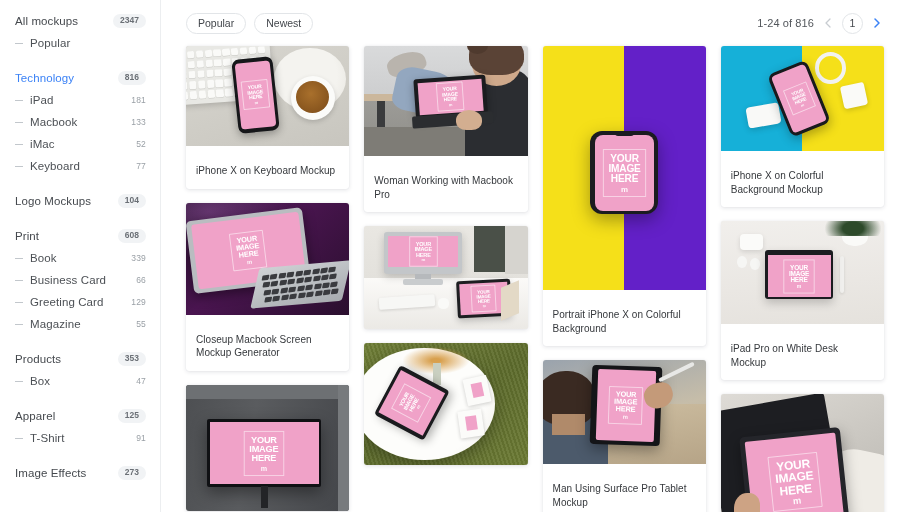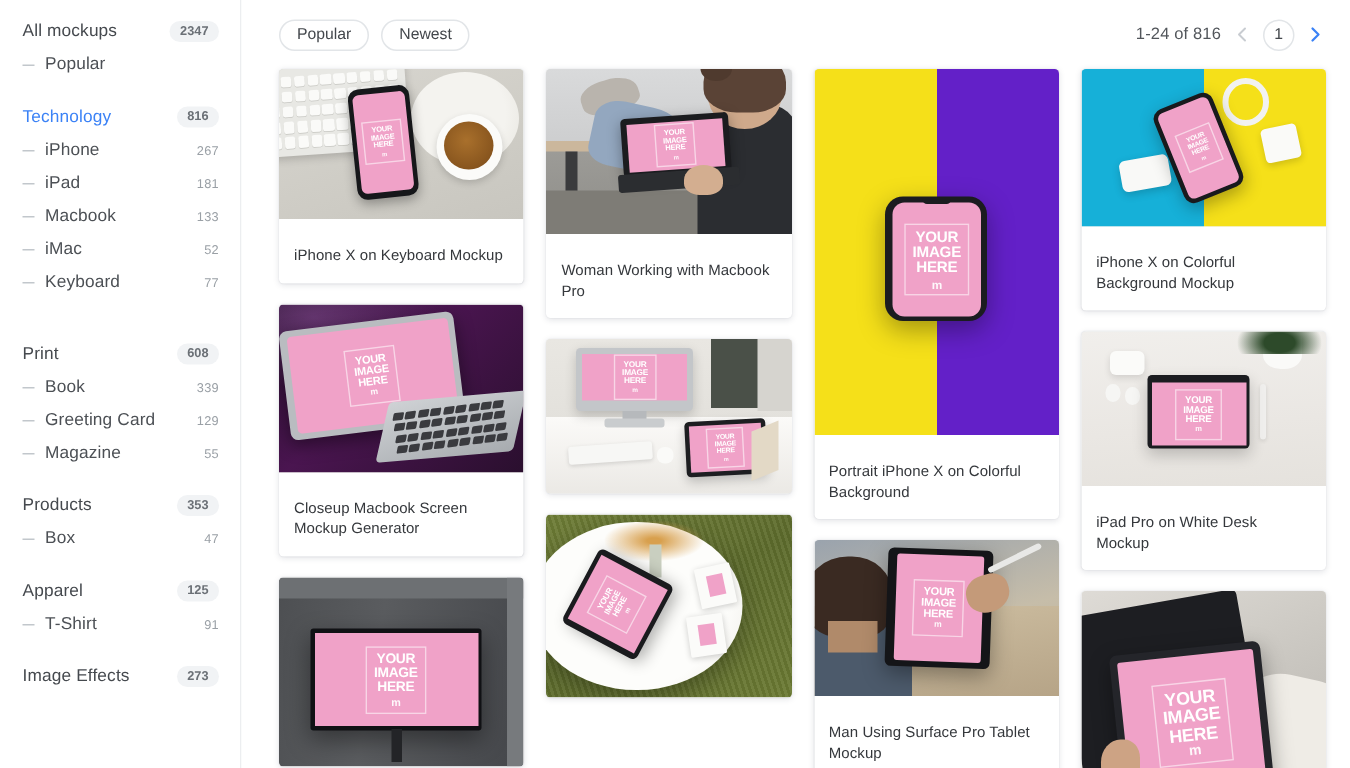--- a/index.html
+++ b/index.html
@@ -165,53 +165,57 @@
         <span class="dash"></span>
         <span class="nav-label">Popular</span>
       </div>
       <div class="grp-gap"></div>
       <div class="nav-row group active">
         <span class="nav-label">Technology</span>
         <span class="count-pill">816</span>
       </div>
       <div class="nav-row child">
         <span class="dash"></span>
-        <span class="nav-label">iPhone</span>
-        <span class="count-plain">267</span>
-      </div>
-      <div class="nav-row child">
-        <span class="dash"></span>
         <span class="nav-label">iPad</span>
         <span class="count-plain">181</span>
       </div>
       <div class="nav-row child">
         <span class="dash"></span>
         <span class="nav-label">Macbook</span>
         <span class="count-plain">133</span>
       </div>
       <div class="nav-row child">
         <span class="dash"></span>
         <span class="nav-label">iMac</span>
         <span class="count-plain">52</span>
       </div>
       <div class="nav-row child">
         <span class="dash"></span>
         <span class="nav-label">Keyboard</span>
         <span class="count-plain">77</span>
       </div>
       <div class="grp-gap"></div>
+      <div class="nav-row group">
+        <span class="nav-label">Logo Mockups</span>
+        <span class="count-pill">104</span>
+      </div>
       <div class="grp-gap"></div>
       <div class="nav-row group">
         <span class="nav-label">Print</span>
         <span class="count-pill">608</span>
       </div>
       <div class="nav-row child">
         <span class="dash"></span>
         <span class="nav-label">Book</span>
         <span class="count-plain">339</span>
+      </div>
+      <div class="nav-row child">
+        <span class="dash"></span>
+        <span class="nav-label">Business Card</span>
+        <span class="count-plain">66</span>
       </div>
       <div class="nav-row child">
         <span class="dash"></span>
         <span class="nav-label">Greeting Card</span>
         <span class="count-plain">129</span>
       </div>
       <div class="nav-row child">
         <span class="dash"></span>
         <span class="nav-label">Magazine</span>
         <span class="count-plain">55</span>

